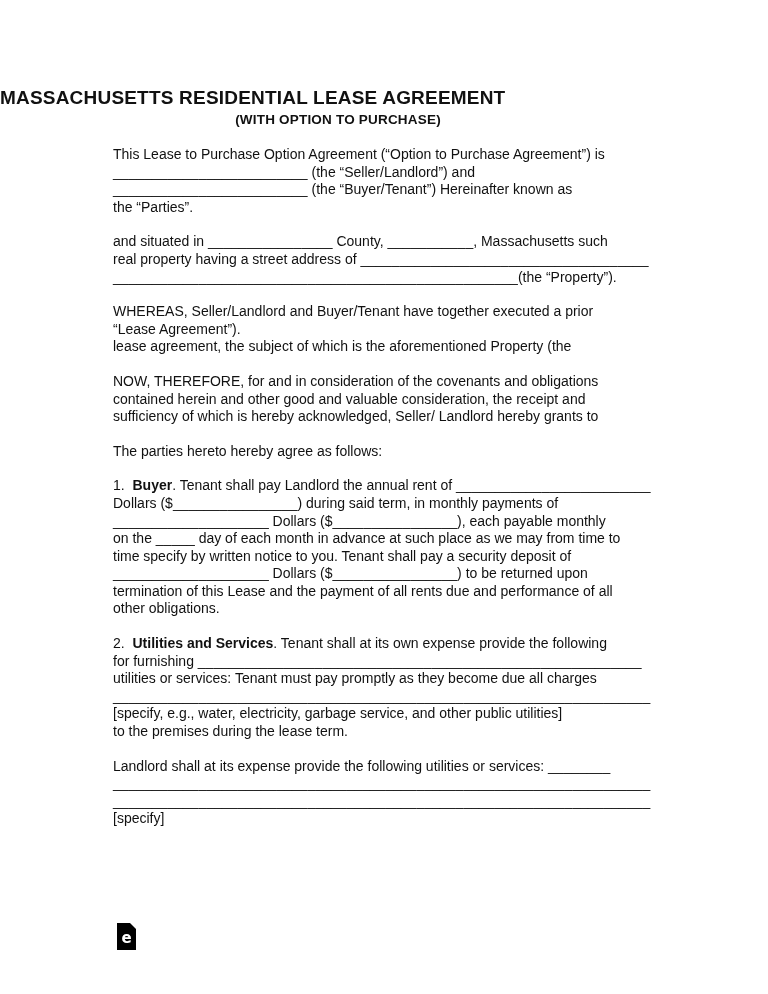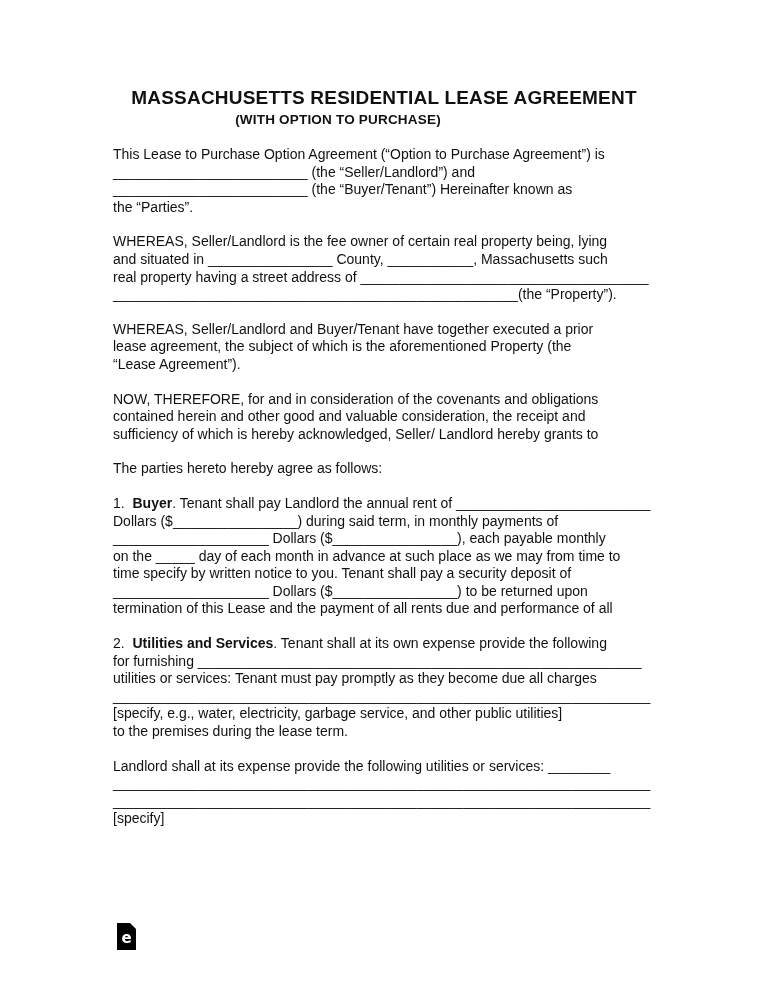--- a/index.html
+++ b/index.html
@@ -10,21 +10,20 @@
     background: #ffffff;
     font-family: "Liberation Sans", sans-serif;
     color: #111111;
     overflow: hidden;
   }
   .doc-title {
     position: absolute;
     top: 88px;
     left: 0;
     width: 768px;
-    text-align: center;
     font-size: 19px;
     line-height: 20px;
     font-weight: bold;
     letter-spacing: 0.2px;
     margin: 0;
   }
   .doc-subtitle {
     position: absolute;
     top: 112px;
     left: 0;
@@ -92,50 +91,50 @@
   <div class="body-text">
 
     <div class="para">
       <div class="line">This Lease to Purchase Option Agreement (“Option to Purchase Agreement”) is</div>
       <div class="line">_________________________ (the “Seller/Landlord”) and</div>
       <div class="line">_________________________ (the “Buyer/Tenant”) Hereinafter known as</div>
       <div class="line">the “Parties”.</div>
     </div>
 
     <div class="para">
-      <div class="line">WHEREAS, Seller/Landlord is the fee owner of certain real property being, lying</div>
       <div class="line">and situated in ________________ County, ___________, Massachusetts such</div>
       <div class="line">real property having a street address of _____________________________________</div>
       <div class="line">____________________________________________________(the “Property”).</div>
     </div>
 
     <div class="para">
       <div class="line">WHEREAS, Seller/Landlord and Buyer/Tenant have together executed a prior</div>
+      <div class="line">“Lease Agreement”).</div>
       <div class="line">lease agreement, the subject of which is the aforementioned Property (the</div>
-      <div class="line">“Lease Agreement”).</div>
     </div>
 
     <div class="para">
       <div class="line">NOW, THEREFORE, for and in consideration of the covenants and obligations</div>
       <div class="line">contained herein and other good and valuable consideration, the receipt and</div>
       <div class="line">sufficiency of which is hereby acknowledged, Seller/ Landlord hereby grants to</div>
     </div>
 
     <div class="para">
       <div class="line">The parties hereto hereby agree as follows:</div>
     </div>
 
     <div class="para">
       <div class="line"><span>1.  </span><b class="hd">Buyer</b><span>. Tenant shall pay Landlord the annual rent of _________________________</span></div>
       <div class="line">Dollars ($________________) during said term, in monthly payments of</div>
       <div class="line">____________________ Dollars ($________________), each payable monthly</div>
       <div class="line">on the _____ day of each month in advance at such place as we may from time to</div>
       <div class="line">time specify by written notice to you. Tenant shall pay a security deposit of</div>
       <div class="line">____________________ Dollars ($________________) to be returned upon</div>
       <div class="line">termination of this Lease and the payment of all rents due and performance of all</div>
+      <div class="line">other obligations.</div>
     </div>
 
     <div class="para">
       <div class="line"><span>2.  </span><b class="hd">Utilities and Services</b><span>. Tenant shall at its own expense provide the following</span></div>
       <div class="line">for furnishing _________________________________________________________</div>
       <div class="line">utilities or services: Tenant must pay promptly as they become due all charges</div>
       <div class="line">_____________________________________________________________________</div>
       <div class="line">[specify, e.g., water, electricity, garbage service, and other public utilities]</div>
       <div class="line">to the premises during the lease term.</div>
     </div>

